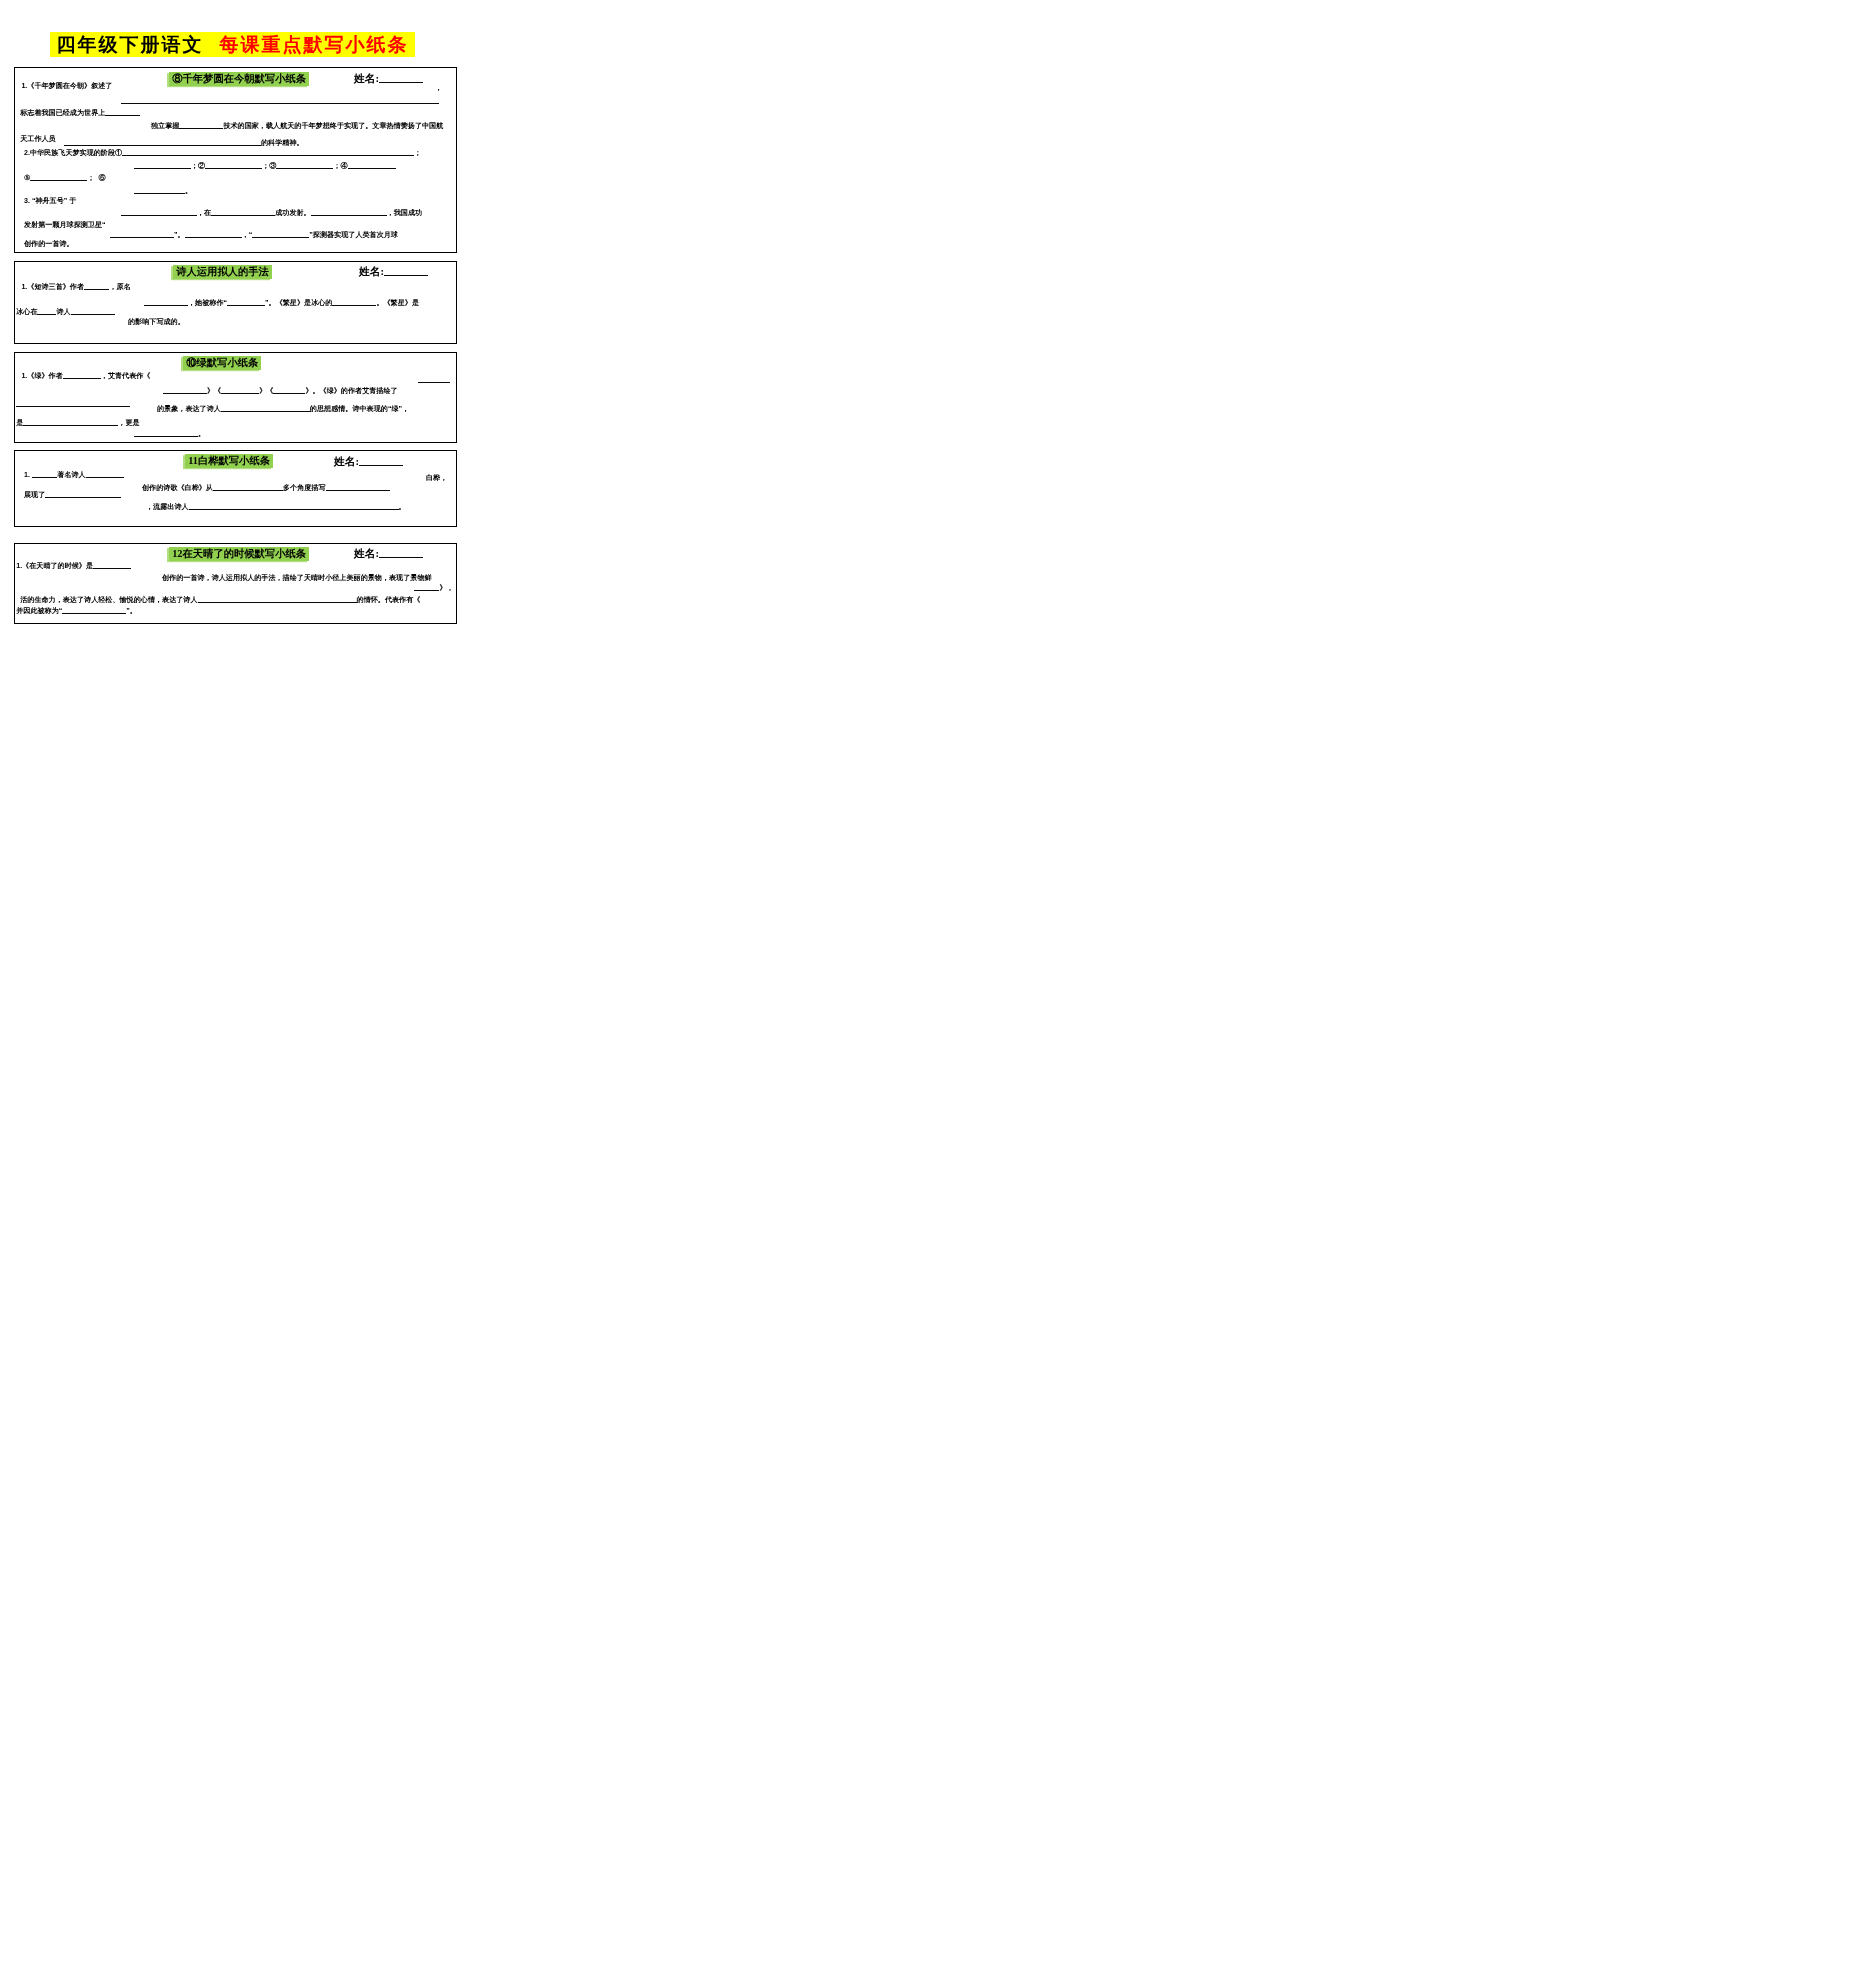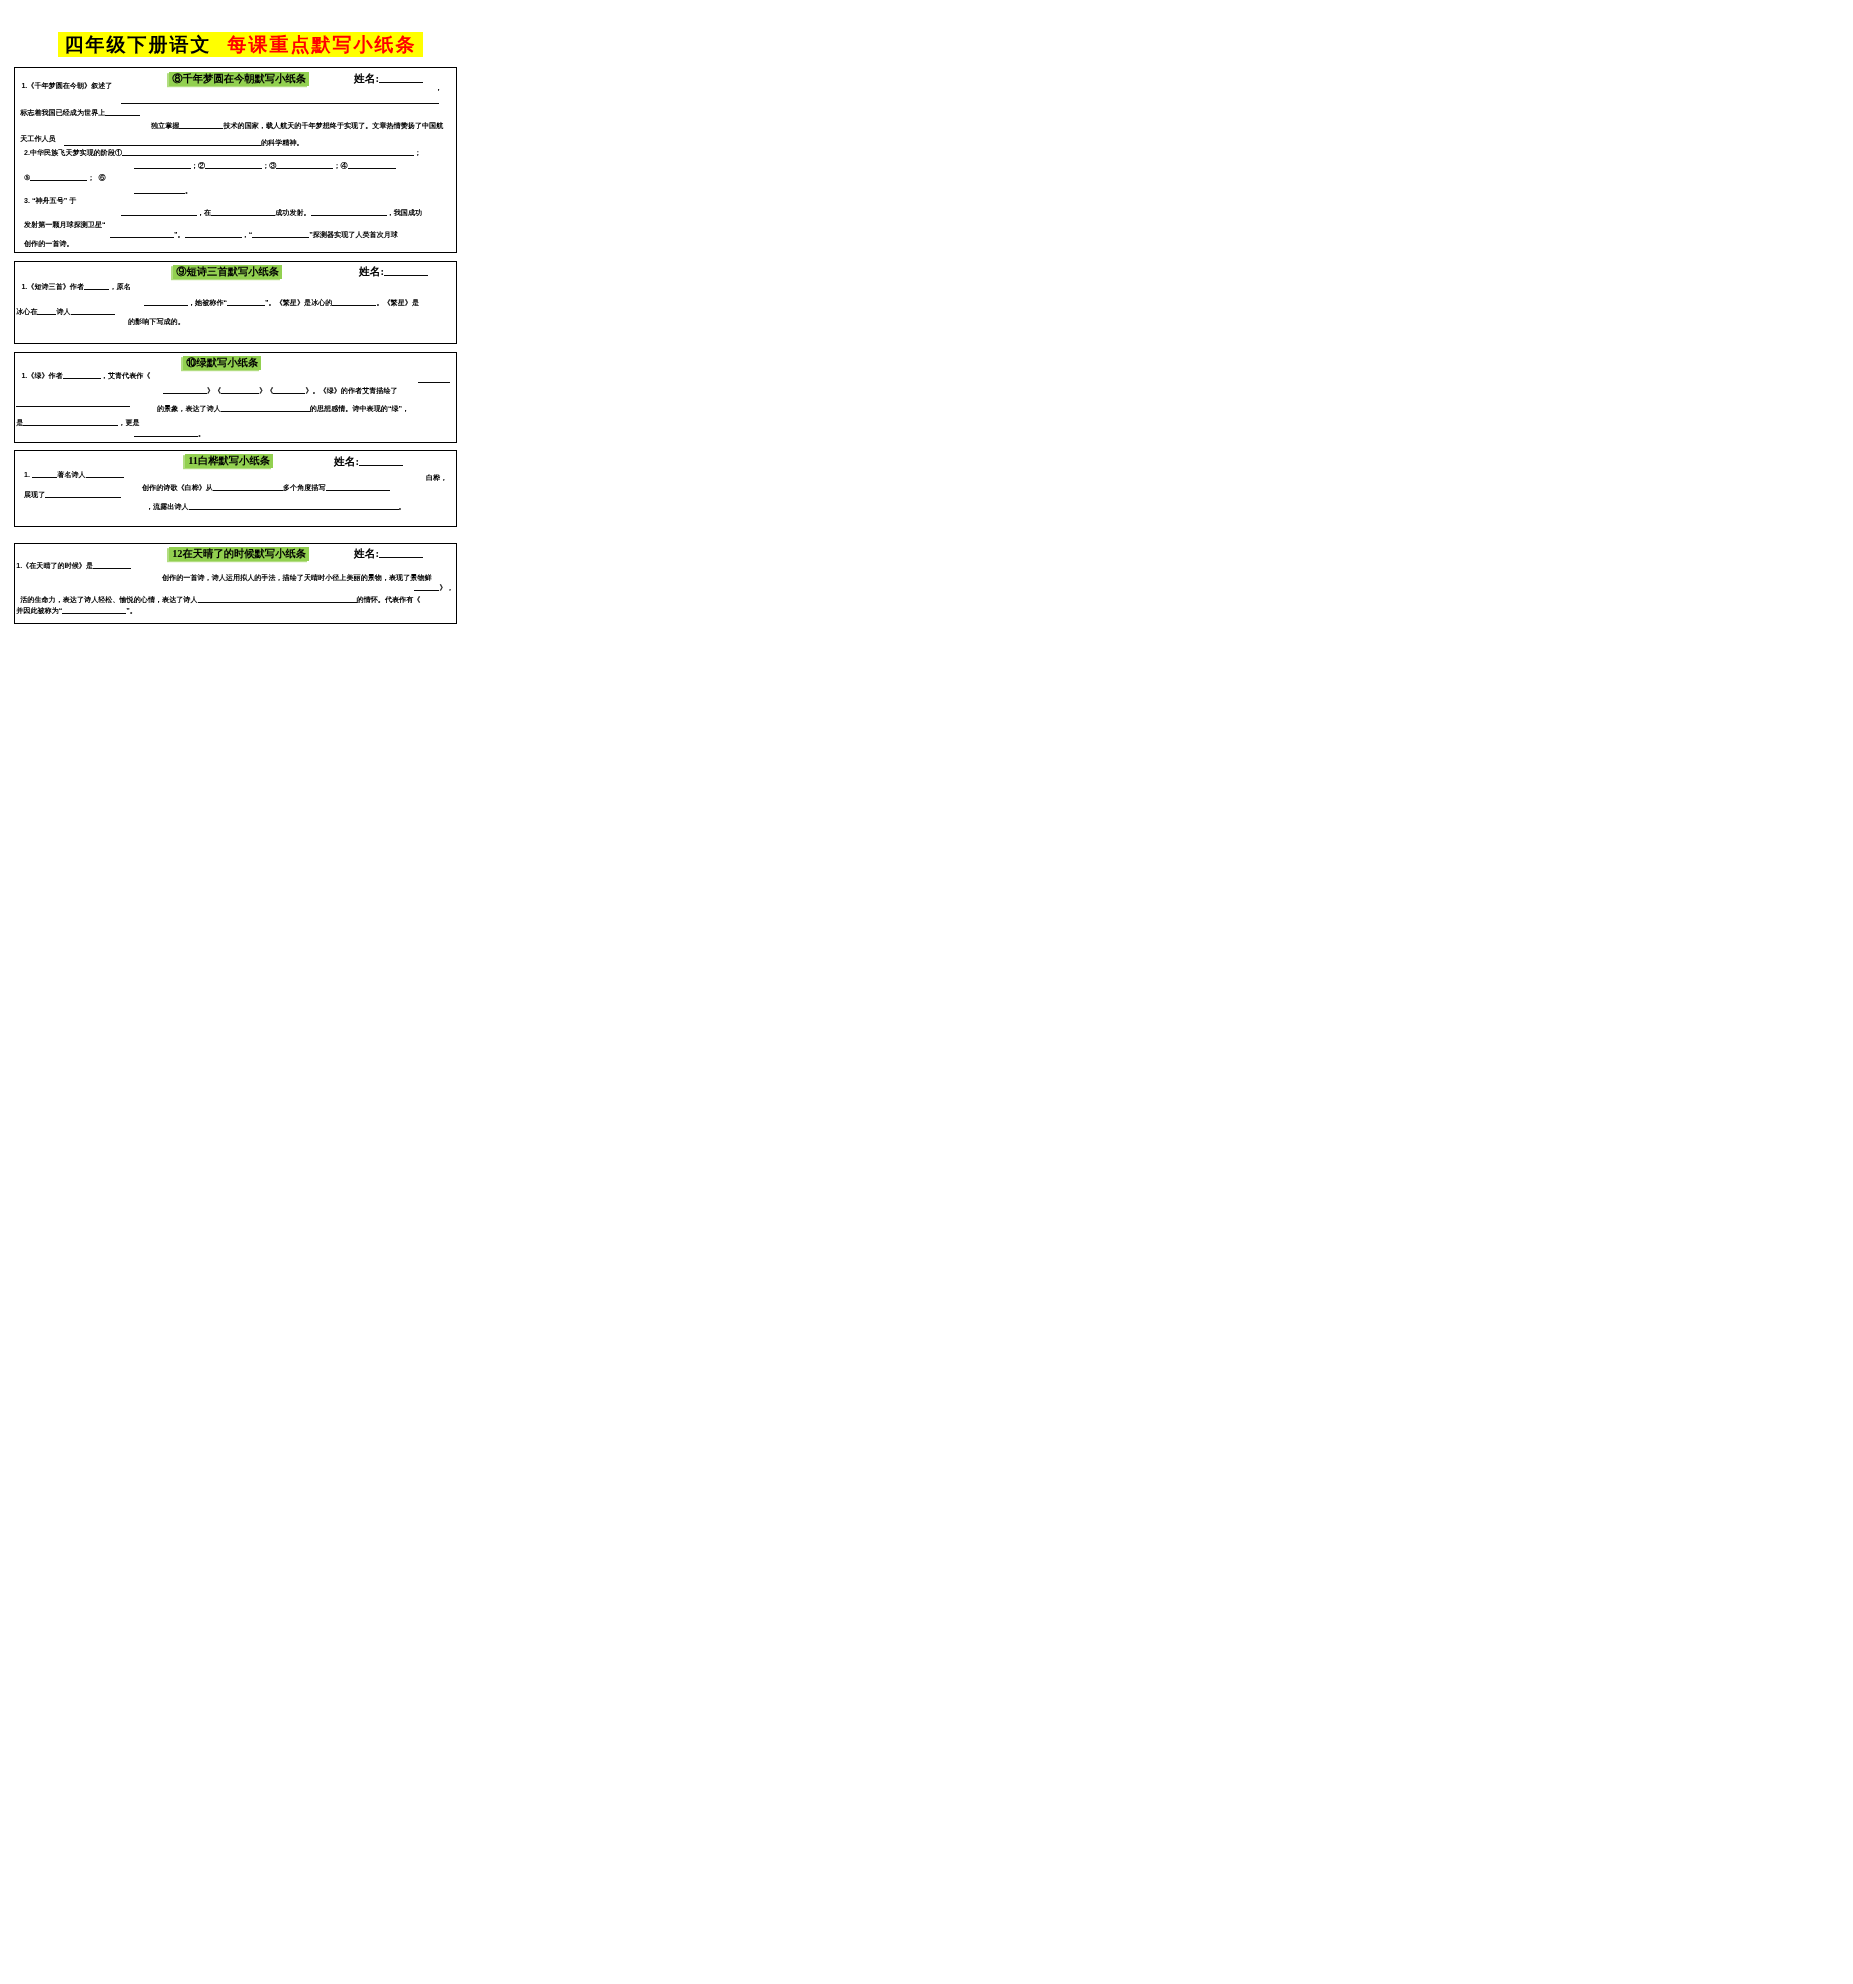--- a/index.html
+++ b/index.html
@@ -1,20 +1,20 @@
 <!DOCTYPE html>
 <html style="font-size:6.4px"><head>
 <meta charset="utf-8">
 <style>
   html,body{margin:0;padding:0;background:#ffffff;}
   body{width:463px;height:655px;position:relative;font-family:"Liberation Sans",sans-serif;color:#000;}
   .page{position:absolute;inset:0;background:#fff;}
 
   
-  .banner{position:absolute;left:58px;top:32px;width:365px;height:25px;background:#FFFF00;
+  .banner{position:absolute;left:50px;top:32px;width:365px;height:25px;background:#FFFF00;
           display:flex;align-items:center;justify-content:center;font-family:"Liberation Serif",serif;
           font-weight:bold;font-size:19px;letter-spacing:2px;white-space:pre;gap:16px;}
   .banner .t-black{color:#000;}
   .banner .t-red{color:#FF0000;}
 
   
   .box{position:absolute;left:14px;width:443px;border:1.2px solid #000;background:#fff;box-sizing:border-box;}
   .s1{top:67px;height:186px;}
   .s2{top:261px;height:83px;}
   .s3{top:352px;height:91px;}
@@ -83,21 +83,21 @@
         <div class="line ln-8"><span class="blank" style="width:57px"></span>；②<span class="blank" style="width:57px"></span>；③<span class="blank" style="width:57px"></span>；④<span class="blank" style="width:48px"></span></div>
         <div class="line ln-9">⑤<span class="blank" style="width:57px"></span>；  ⑥</div>
         <div class="line ln-10"><span class="blank" style="width:51px"></span>。</div>
         <div class="line ln-11">3. “神舟五号” 于</div>
         <div class="line ln-12"><span class="blank" style="width:76px"></span>，在<span class="blank" style="width:64px"></span>成功发射。<span class="blank" style="width:76px"></span>，我国成功</div>
         <div class="line ln-13">发射第一颗月球探测卫星“</div>
         <div class="line ln-14"><span class="blank" style="width:64px"></span>”。<span class="blank" style="width:57px"></span>，“<span class="blank" style="width:57px"></span>”探测器实现了人类首次月球</div>
         <div class="line ln-15">创作的一首诗。</div>
       </div>
       <div class="box s2">
-        <span class="hdr">⑨短诗三首默写小纸条</span>
+        <span class="hdr">诗人运用拟人的手法</span>
         <span class="name">姓名:<span class="blank" style="width:44px"></span></span>
         <div class="line ln-0">1.《短诗三首》作者<span class="blank" style="width:25.4px"></span>，原名</div>
         <div class="line ln-1"><span class="blank" style="width:44px"></span>，她被称作“<span class="blank" style="width:38px"></span>”。《繁星》是冰心的<span class="blank" style="width:44px"></span>。《繁星》是</div>
         <div class="line ln-2">冰心在<span class="blank" style="width:19px"></span>诗人<span class="blank" style="width:44px"></span></div>
         <div class="line ln-3">的影响下写成的。</div>
       </div>
       <div class="box s3">
         <span class="hdr">⑩绿默写小纸条</span>
         <div class="line ln-0">1.《绿》作者<span class="blank" style="width:38px"></span>，艾青代表作《</div>
         <div class="line ln-1"><span class="blank" style="width:32px"></span></div>

